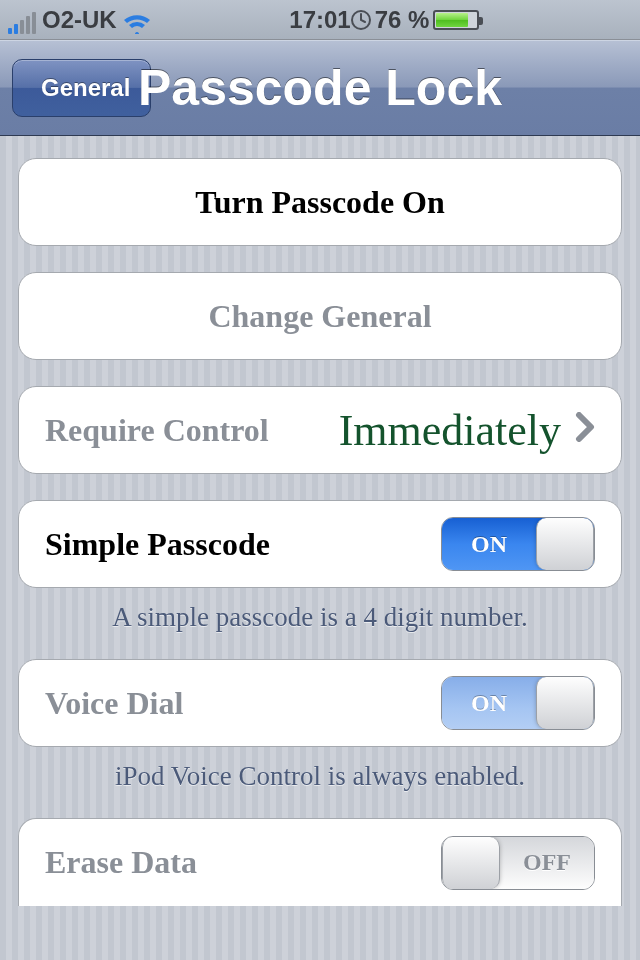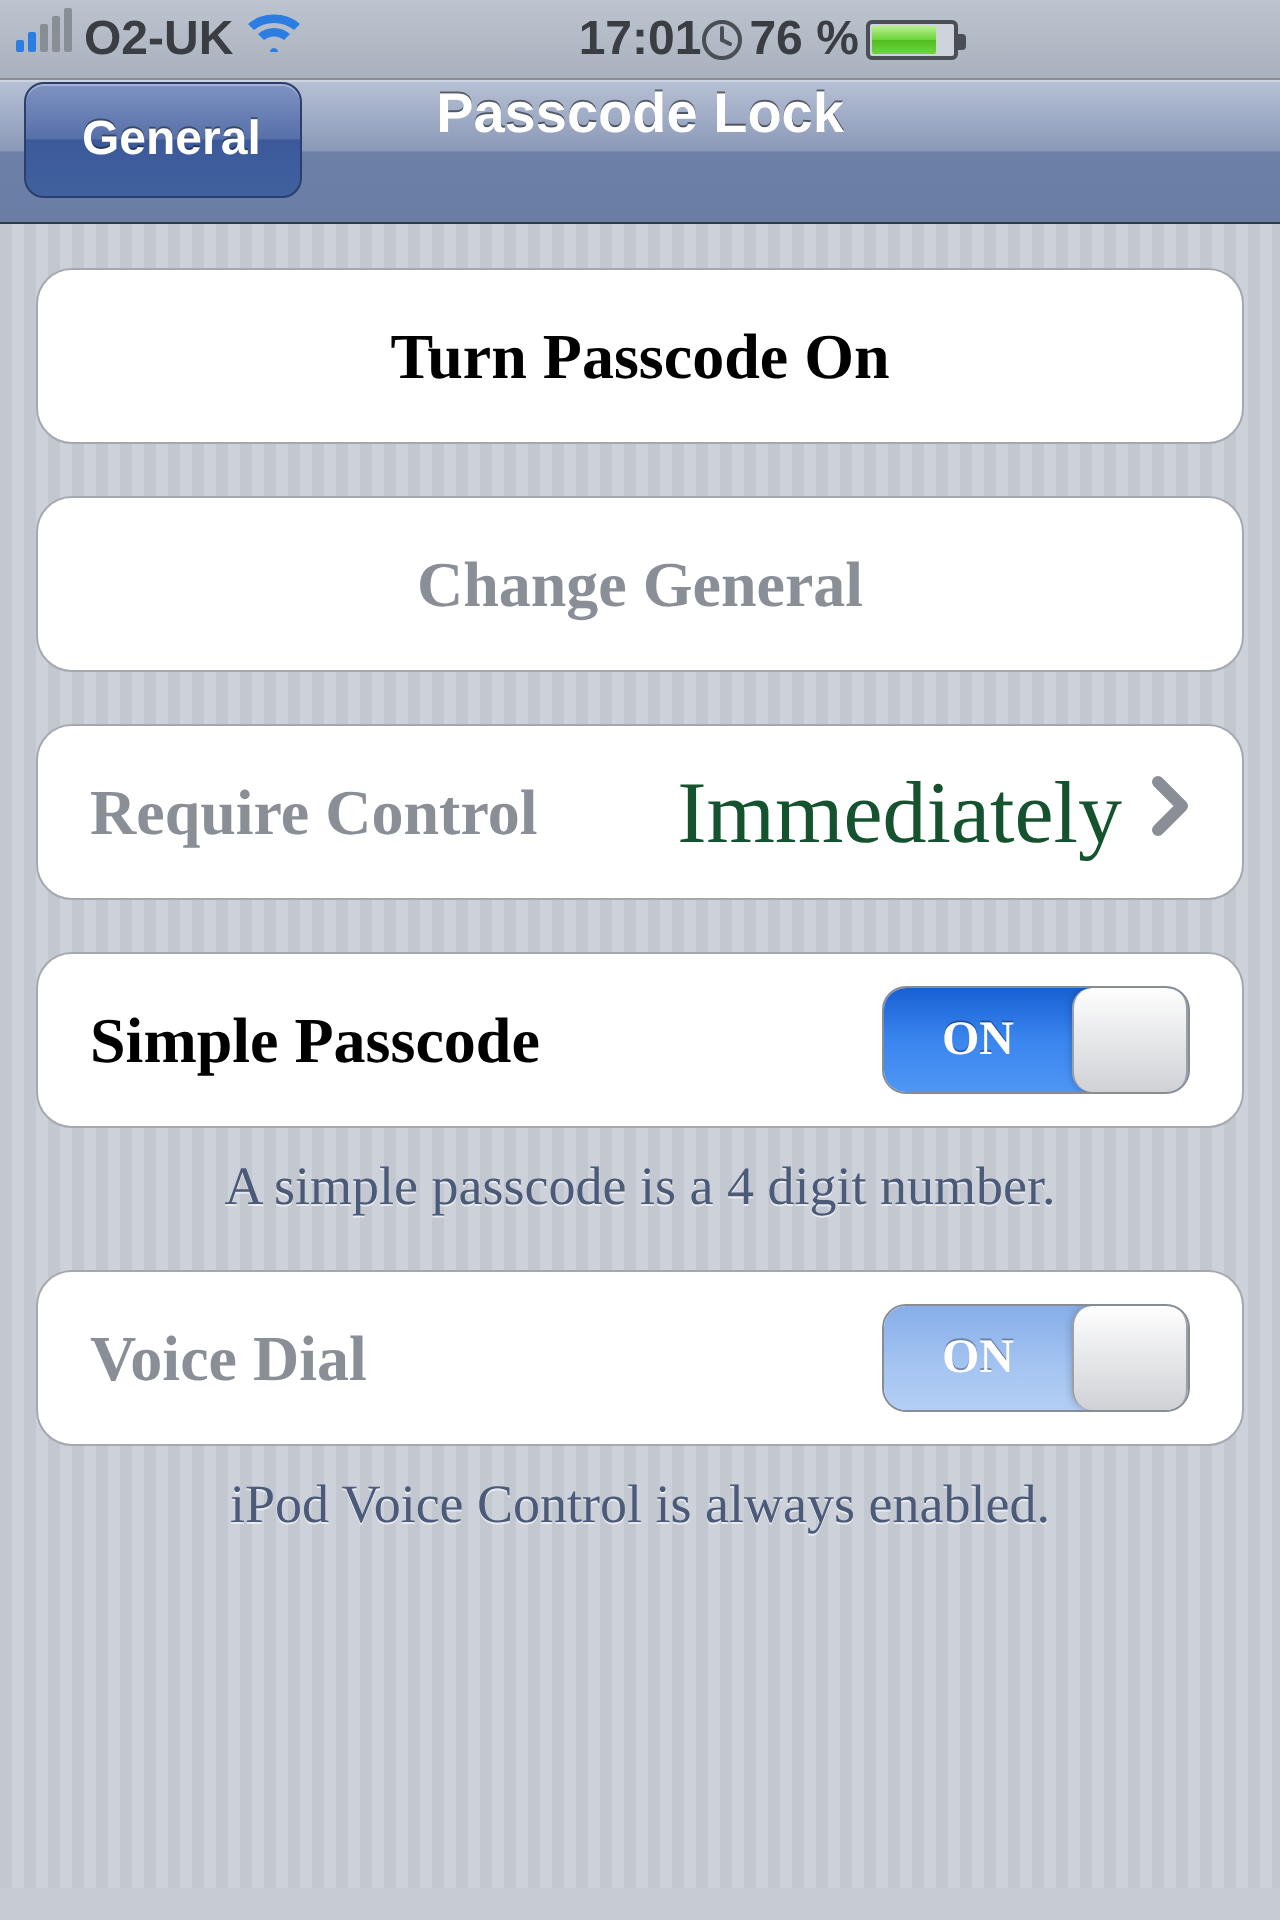--- a/index.html
+++ b/index.html
@@ -15,46 +15,46 @@
       height: 40px;
       background: linear-gradient(to bottom, #bcc4cf 0%, #a8b1bd 100%);
       display: flex;
       align-items: center;
       padding: 0 8px;
       font-size: 24px;
       font-weight: bold;
       color: #3a3d42;
       border-bottom: 1px solid #8a8f97;
     }
-    .status-left { display: flex; align-items: flex-start; gap: 6px; flex: 1; }
+    .status-left { display: flex; align-items: flex-end; gap: 6px; flex: 1; }
     .status-center { flex: 0 0 auto; text-align: center; }
     .status-right { display: flex; align-items: center; justify-content: flex-start; gap: 4px; flex: 1; }
     .signal-bars { display: flex; align-items: flex-end; gap: 2px; height: 20px; }
     .signal-bars span { width: 4px; background:#2b7de1; border-radius:1px;}
     .signal-bars .b1{height:6px;}
     .signal-bars .b2{height:10px;}
     .signal-bars .b3{height:14px;background:#888e96;}
     .signal-bars .b4{height:18px;background:#888e96;}
     .signal-bars .b5{height:22px;background:#888e96;}
     .wifi-icon svg { display:block; }
     .clock-icon svg{display:block;}
     .battery {
       width: 46px; height: 20px; border: 2px solid #4a4e55; border-radius: 3px; position: relative; background:#cfd4db;
     }
     .battery::after{
       content:""; position:absolute; right:-6px; top:5px; width:4px; height:8px; background:#4a4e55; border-radius:0 2px 2px 0;
     }
     .battery-fill{ position:absolute; left:1px; top:1px; bottom:1px; width:76%; background:linear-gradient(to bottom,#b6f08a 0%, #6ed43b 50%, #4fbd20 51%, #6fd63f 100%); border-radius:1px;}
     
     .nav-bar {
-      height: 72px;
+      height: 96px;
       background: linear-gradient(to bottom, #b6c0d4 0%, #8a99b8 49%, #6d80a7 50%, #6a7da5 100%);
       border-top: 1px solid #cdd5e3;
       border-bottom: 1px solid #2e3a52;
-      display:flex; align-items:flex-start; padding:0 12px; position:relative;
+      display:flex; align-items:center; padding:0 12px; position:relative;
     }
     .back-button{
       position:relative;
       height:58px;
       padding:0 20px 0 28px;
       display:flex; align-items:center;
       color:#fff; font-size:24px; font-weight:bold;
       background:linear-gradient(to bottom,#7f93c2 0%, #5670a8 49%, #3c5a9a 50%, #40609e 100%);
       border:1px solid #2a3f6b;
       border-radius:10px;
@@ -66,21 +66,21 @@
       position:absolute; left:-14px; top:50%; transform:translateY(-50%) rotate(45deg);
       width:40px; height:40px;
       background:linear-gradient(135deg,#7f93c2 0%, #5670a8 49%, #3c5a9a 50%, #40609e 100%);
       border-left:1px solid #2a3f6b; border-bottom:1px solid #2a3f6b;
       border-radius:6px;
       box-shadow: inset 1px -1px 0 rgba(255,255,255,0.15);
       z-index:-1;
     }
     .nav-title{
       position:absolute; left:0; right:0; text-align:center;
-      font-size:28px; font-weight:bold; color:#fff;
+      font-size:50px; font-weight:bold; color:#fff;
       text-shadow:0 -1px 0 rgba(0,0,0,0.5);
       pointer-events:none;
     }
     
     .content{
       height: 832px;
       background: repeating-linear-gradient(90deg, #c2c7d0 0px, #c2c7d0 6px, #cdd1d9 6px, #cdd1d9 12px);
       padding: 22px 18px 0 18px;
       overflow:hidden;
       font-family:Liberation Serif, serif;
@@ -222,14 +222,24 @@
       <span class="label">Voice Dial</span>
       <div class="switch on faded">
         <div class="switch-on-track"></div>
         <div class="sw-label">ON</div>
         <div class="knob"></div>
       </div>
     </div>
     <div class="footer-text">iPod Voice Control is always enabled.</div>
   </div>
 
+  <div class="group">
+    <div class="cell disabled cut">
+      <span class="label">Erase Data</span>
+      <div class="switch off">
+        <div class="switch-off-track"></div>
+        <div class="sw-label">OFF</div>
+        <div class="knob"></div>
+      </div>
+    </div>
+  </div>
 
 </div>
 
 </body></html>

